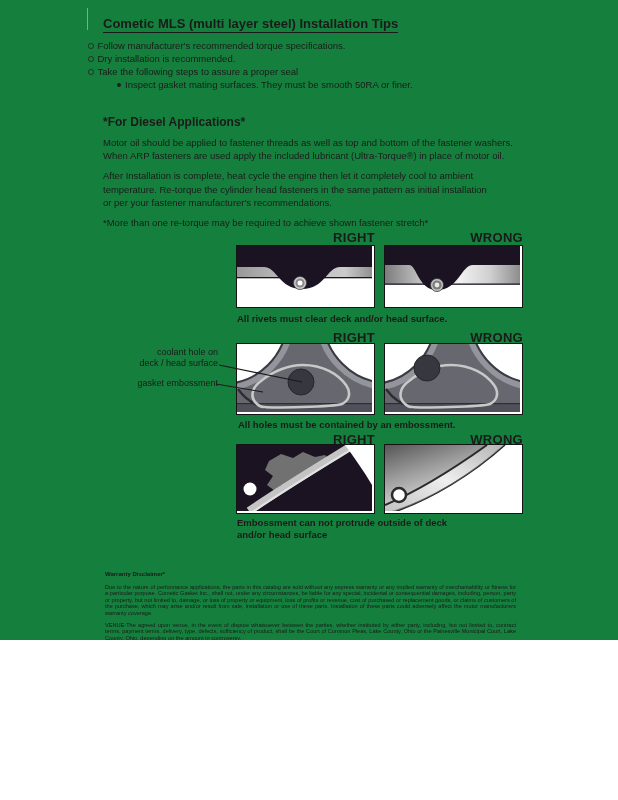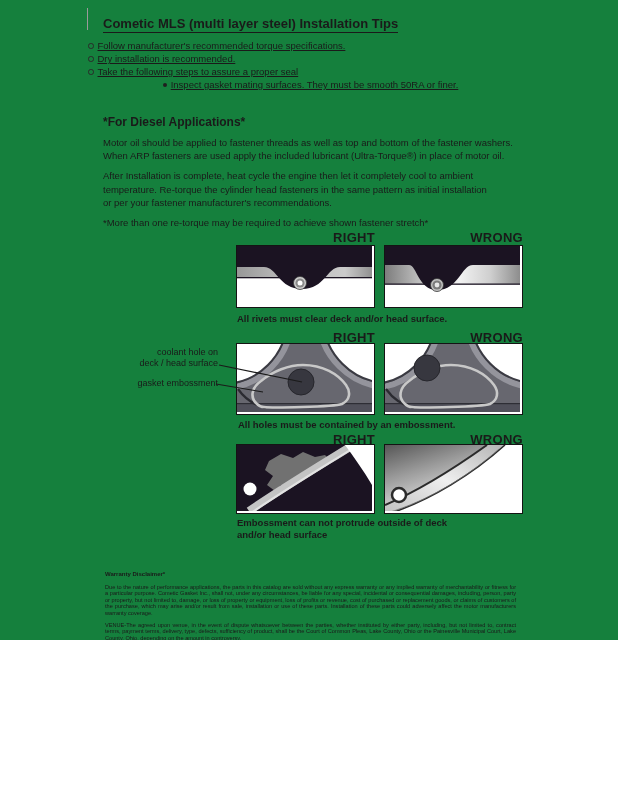--- a/index.html
+++ b/index.html
@@ -3,24 +3,24 @@
 <meta charset="utf-8">
 <style>
   html,body{margin:0;padding:0;background:#fff;}
   .page{position:relative;width:618px;height:640px;background:#15803d;
         font-family:"Liberation Sans",sans-serif;color:#1a1a1a;overflow:hidden;}
   .abs{position:absolute;}
   .title{left:103px;top:16px;font-size:13px;font-weight:bold;}
   .title .ul{border-bottom:1.6px solid #1a1a1a;padding-bottom:1px;}
   .tick{left:87px;top:8px;width:1px;height:22px;background:#9a9a9a;}
   .tips{left:88px;top:39px;width:445px;font-size:9.5px;line-height:13px;}
-  .row{display:flex;align-items:flex-start;text-decoration:underline;}
+  .row{display:flex;align-items:flex-start;}
   .ring{flex:0 0 auto;width:3.5px;height:3.5px;border:1px solid #2a2a2a;border-radius:50%;margin:4px 4px 0 0;}
   .dot{flex:0 0 auto;width:4px;height:4px;background:#1f1f1f;border-radius:50%;margin:4.5px 4px 0 0;}
-  .sub{justify-content:center;}
+  .sub{margin-left:29px;}
   .diesel{left:103px;top:115px;width:432px;}
   .diesel h2{margin:0 0 7px 0;font-size:12px;}
   .diesel p{margin:0 0 7px 0;font-size:9.5px;line-height:13.2px;white-space:pre-line;}
   .dg-label{font-size:13px;letter-spacing:.3px;width:139px;text-align:right;font-weight:700;}
   .dg-box{width:139px;border:1.8px solid #141414;box-sizing:border-box;background:#fff;}
   .dg-box svg{display:block;}
   .caption{font-size:9.5px;font-weight:600;line-height:12px;white-space:pre-line;}
   .anno{font-size:9px;line-height:10.5px;text-align:right;}
   .legal{left:105px;top:571px;width:411px;font-size:5.6px;line-height:6.6px;text-align:justify;}
   .legal h3{margin:0 0 6px 0;font-size:6px;}

